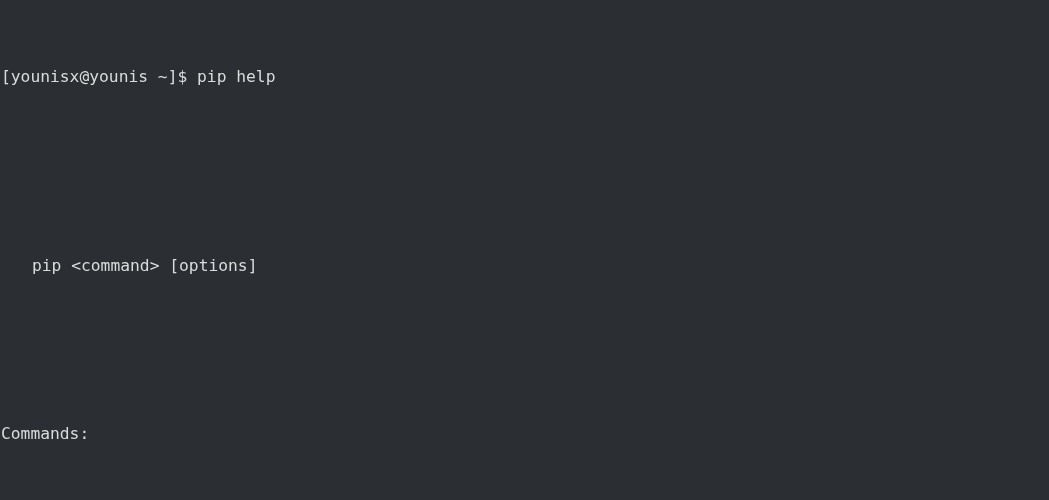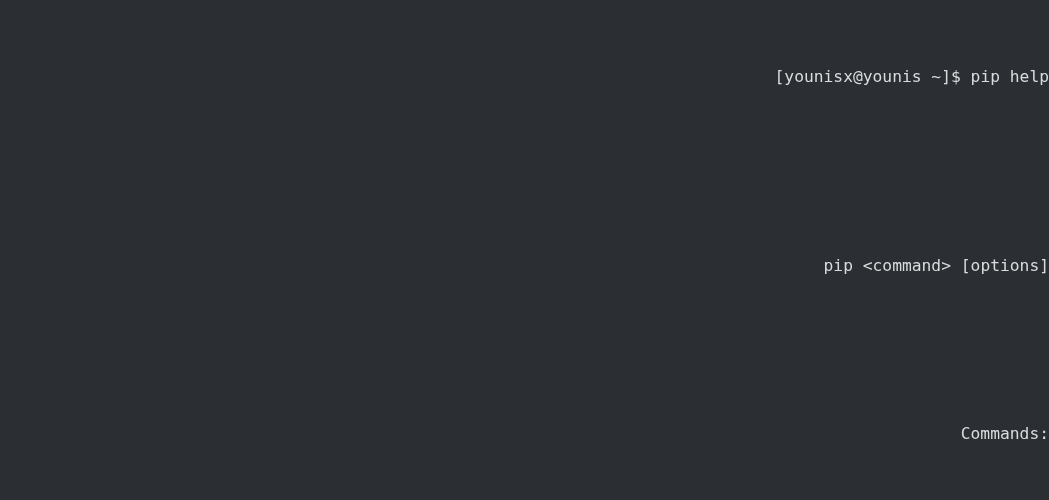--- a/index.html
+++ b/index.html
@@ -22,26 +22,25 @@
     line-height: 21px;
     letter-spacing: 0px;
     padding: 3px 0 0 1px;
     box-sizing: border-box;
     overflow: hidden;
     white-space: pre;
   }
   .line {
     height: 21px;
     white-space: pre;
-    text-align: right;
   }
   .blank {
     height: 21px;
   }
-  .indent2 { padding-left: 20px; box-sizing: content-box; }
+  .indent2 { padding-left: 31px; box-sizing: content-box; }
 </style>
 </head>
 <body>
 
 <div id="terminal">
 
   <div class="line">[younisx@younis ~]$ pip help</div>
 
   <div class="blank"></div>
 

